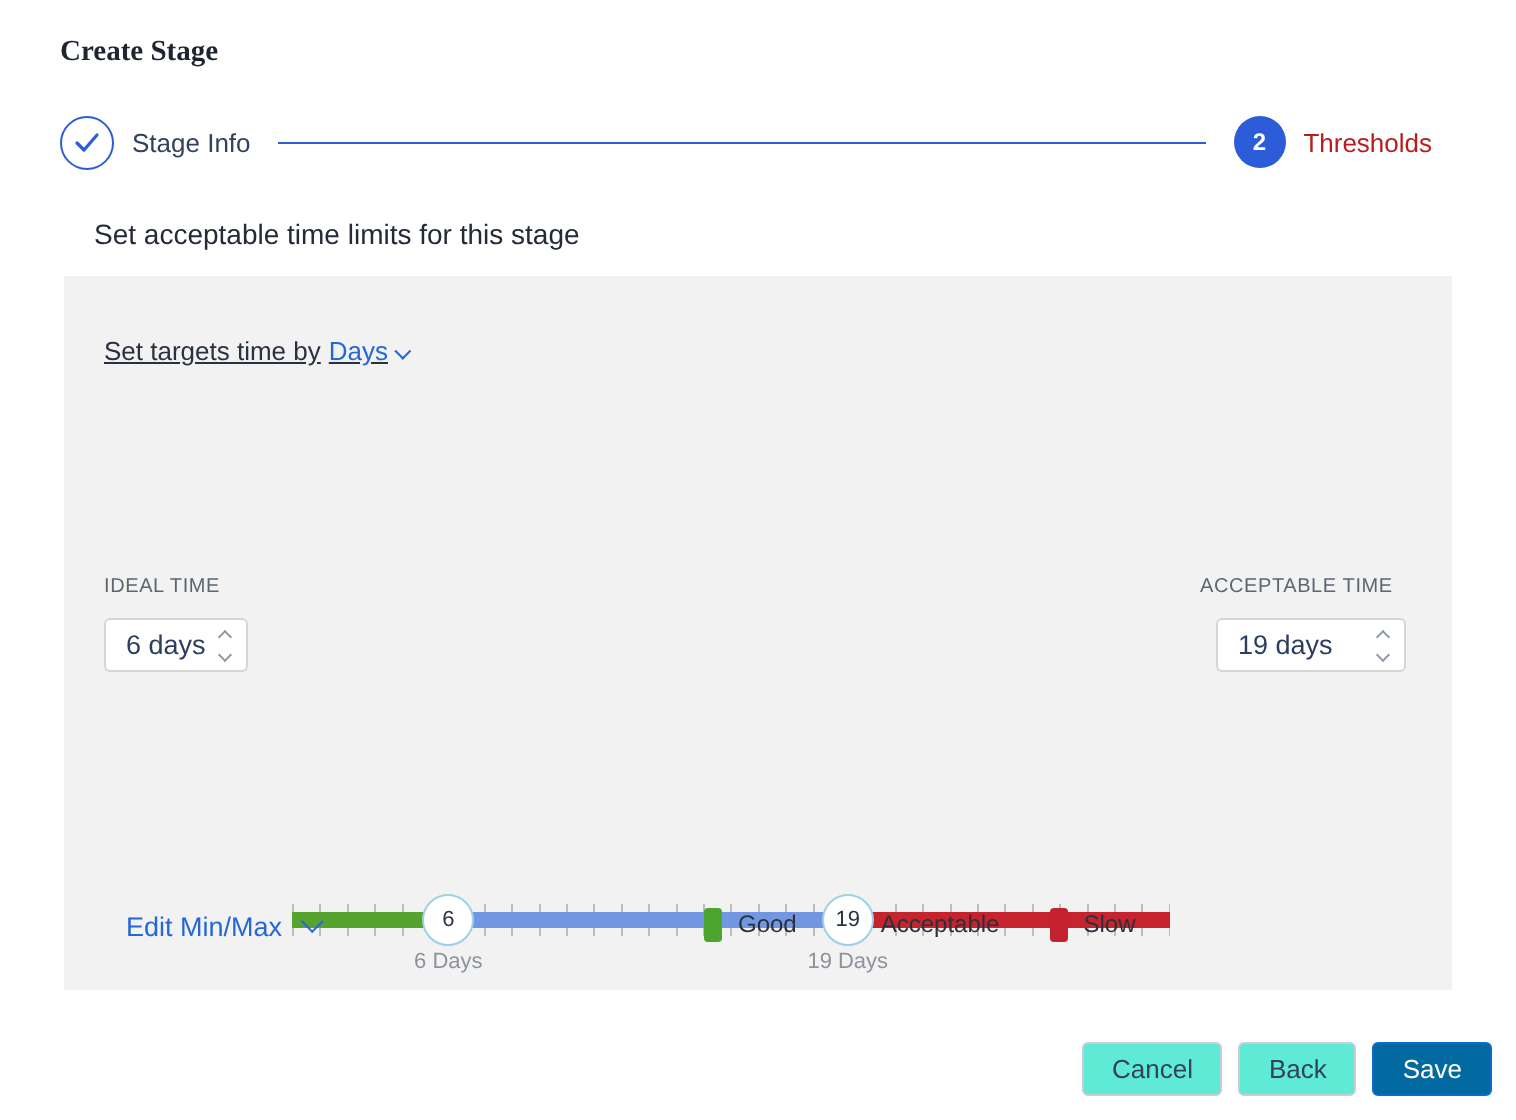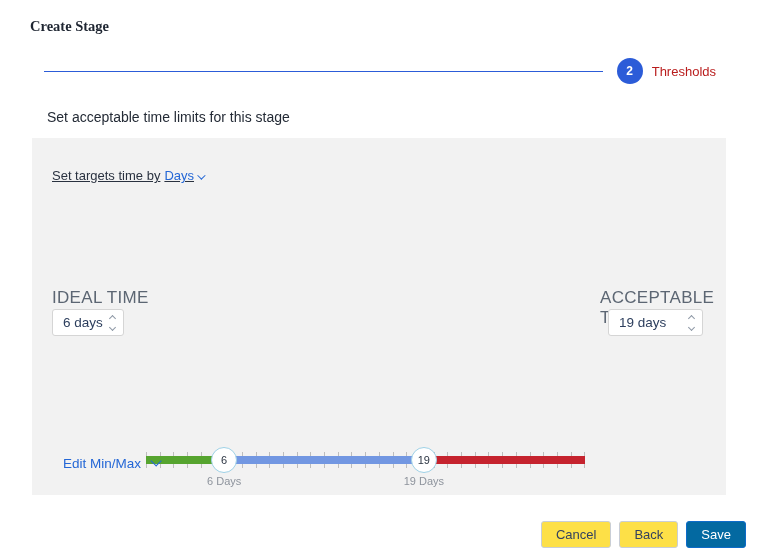--- a/index.html
+++ b/index.html
@@ -48,21 +48,21 @@
     position:absolute; left:20px; top:30px; font-size:13px; color:#2a3240;
     display:flex; align-items:flex-start; gap:4px;text-decoration:underline;
   }
   .link-blue{ color:#2467d6; cursor:pointer; }
   .chev{
     display:inline-block; width:6px; height:6px;
     border-right:1.5px solid #2467d6; border-bottom:1.5px solid #2467d6;
     transform:rotate(45deg) translateY(-2px); margin-left:3px;
   }
   .field-label{
-    position:absolute; font-size:17px; color:#5c6673; letter-spacing:.3px; top:150px;
+    position:absolute; font-size:10px; color:#5c6673; letter-spacing:.3px; top:150px;
   }
   .spin-input{
     position:absolute; top:171px; height:27px;
     background:#fff; border:1px solid #d5d5d5; border-radius:3px;
     display:flex; align-items:center; justify-content:space-between;
     padding:0 7px 0 10px; font-size:13.5px; color:#2c3e5d; cursor:text;
   }
   .spinner{ display:flex; flex-direction:column; gap:4px; align-items:center; width:8px; }
   .spin-up,.spin-down{
     width:5px; height:5px; border-right:1px solid #8e98a6; border-bottom:1px solid #8e98a6;
@@ -105,29 +105,37 @@
   .legend-swatch{ width:9px; height:17px; border-radius:2px; }
   
   .footer{
     position:absolute; right:12px; top:521px;
     display:flex; gap:8px;
   }
   .btn{
     height:27px; padding:0 14px; font-size:13px; border-radius:3px;
     display:flex; align-items:center; justify-content:center; cursor:pointer;
   }
-  .btn-secondary{ background:#fde047; border:1px solid #c9ced6; color:#33415f; }
+  .btn-secondary{ background:#5eead4; border:1px solid #c9ced6; color:#33415f; }
   .btn-primary{ background:#0369a1; border:1px solid #0d6bc9; color:#fff; }
 </style>
 </head>
 <body>
 
 <div class="page-title">Create Stage</div>
 
 <div class="stepper">
+  <div class="step">
+    <span class="step-circle-done">
+      <svg width="13" height="11" viewBox="0 0 13 11">
+        <polyline points="1.5,5.5 5,9 11.5,1.5" fill="none" stroke="#2c5cd8" stroke-width="1.6" stroke-linecap="round" stroke-linejoin="round"></polyline>
+      </svg>
+    </span>
+    <span class="step-label-done">Stage Info</span>
+  </div>
   <div class="step-line"></div>
   <div class="step">
     <span class="step-circle-active">2</span>
     <span class="step-label-active">Thresholds</span>
   </div>
 </div>
 
 <div class="section-heading">Set acceptable time limits for this stage</div>
 
 <div class="panel">
@@ -166,20 +174,34 @@
       <span class="spin-up"></span>
       <span class="spin-down"></span>
     </span>
   </div>
 
   <div class="edit-minmax">
     <span>Edit Min/Max</span>
     <span class="chev-big"></span>
   </div>
 
+  <div class="legend">
+    <div class="legend-item">
+      <span class="legend-swatch" style="background: rgb(76, 165, 47);"></span>
+      <span>Good</span>
+    </div>
+    <div class="legend-item">
+      <span class="legend-swatch" style="background: rgb(111, 149, 226);"></span>
+      <span>Acceptable</span>
+    </div>
+    <div class="legend-item">
+      <span class="legend-swatch" style="background: rgb(196, 34, 49);"></span>
+      <span>Slow</span>
+    </div>
+  </div>
 
 </div>
 
 <div class="footer">
   <div class="btn btn-secondary">Cancel</div>
   <div class="btn btn-secondary">Back</div>
   <div class="btn btn-primary">Save</div>
 </div>
 
 </body></html>

